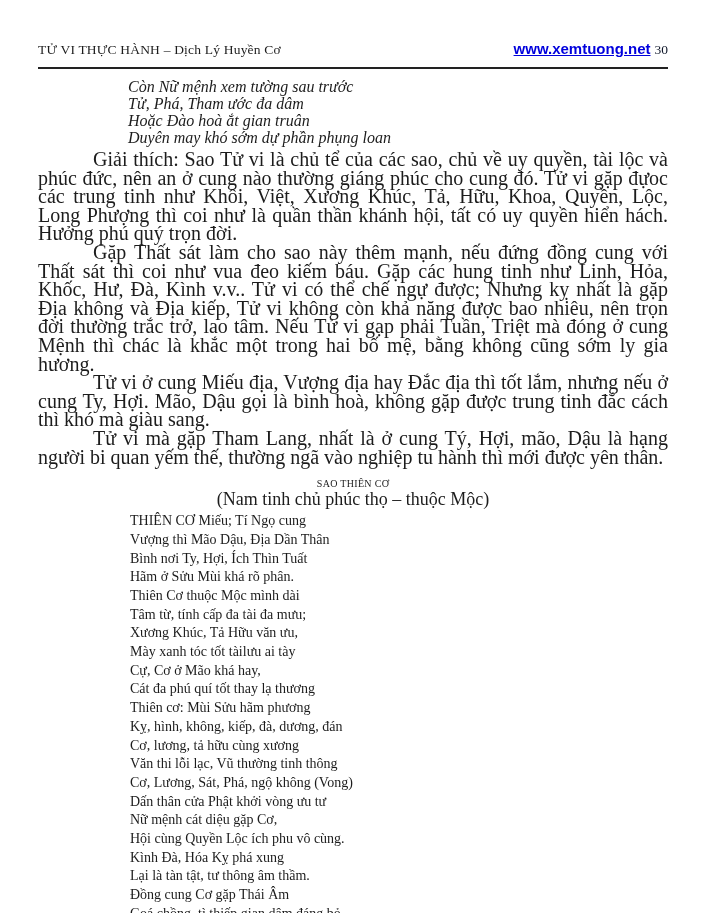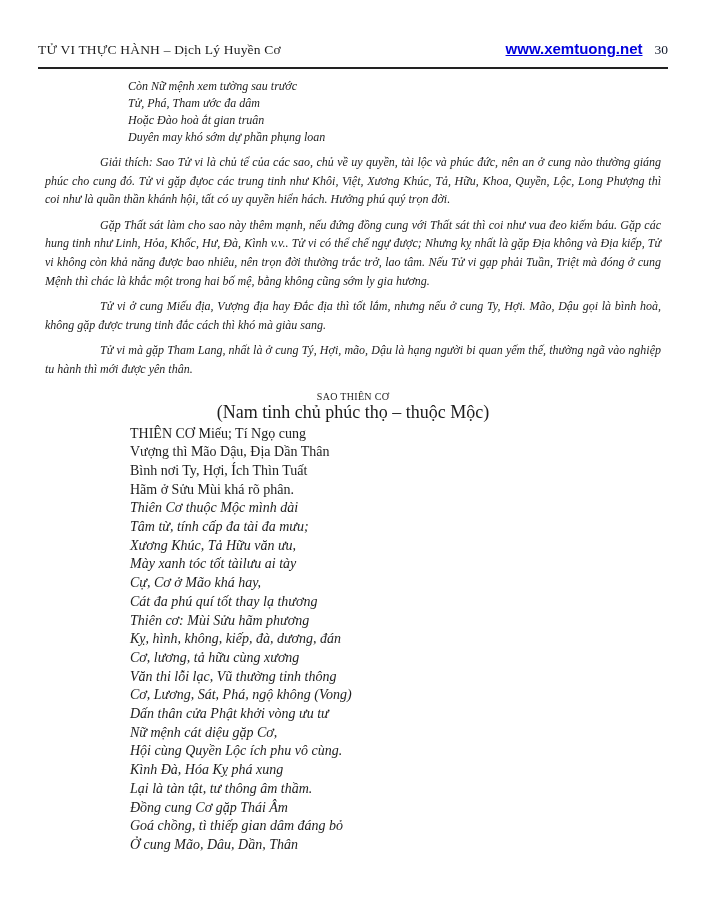--- a/index.html
+++ b/index.html
@@ -15,67 +15,66 @@
     width: 705px; height: 913px;
     padding: 40px 37px 0 38px;
   }
   .header {
     display: flex;
     justify-content: space-between;
     align-items: baseline;
     font-size: 13.5px;
   }
   .doc-title { letter-spacing: 0.2px; white-space: nowrap; }
-  .header-right { display: flex; align-items: baseline; gap: 12px; }
+  .header-right { display: flex; align-items: baseline; gap: 4px; }
   .site-link {
     font-family: "Liberation Sans", sans-serif;
     font-weight: bold;
     font-size: 15px;
     color: #0000dd;
     text-decoration: underline;
     cursor: pointer;
   }
   .page-number { font-size: 13.5px; color: #0f172a; }
   .rule {
     border: none;
     border-top: 2px solid #222222;
     margin: 9px 0 9px 0;
   }
   .intro-verse {
     margin-left: 90px;
     font-style: italic;
-    font-size: 12px;
+    font-size: 16px;
     line-height: 17px;
     margin-bottom: 4px;
   }
   .body-par {
-    margin: 7px;
-    font-size: 12px;
+    margin: 0;
+    font-size: 20px;
     line-height: 18.6px;
     text-align: justify;
     text-indent: 55px;
-    font-style: italic;
   }
   .section-head {
     text-align: center;
     font-size: 10px;
     margin-top: 12px;
     letter-spacing: 0.3px;
   }
   .section-sub {
     text-align: center;
     font-size: 18px;
     margin-bottom: 2px;
   }
   .poem {
     margin-left: 92px;
     font-size: 14px;
     line-height: 18.7px;
   }
-  .poem .it { font-style: italic; }
+  .poem .it { }
   .verse-line, .poem-line { white-space: nowrap; }
 </style>
 </head>
 <body>
 
 <div class="page">
 
   <div class="header">
     <span class="doc-title">TỬ VI THỰC HÀNH – Dịch Lý Huyền Cơ</span>
     <span class="header-right">

